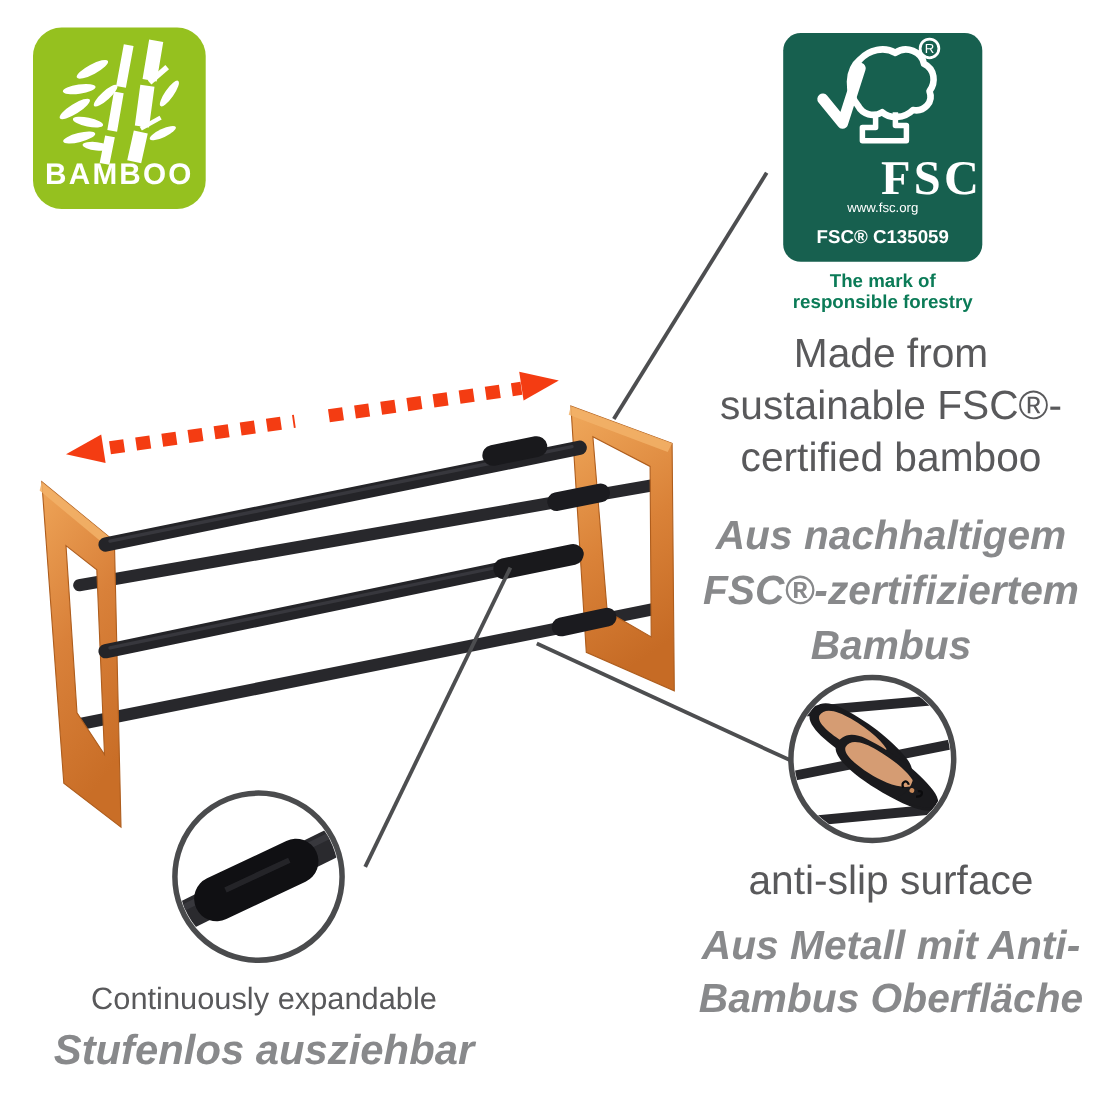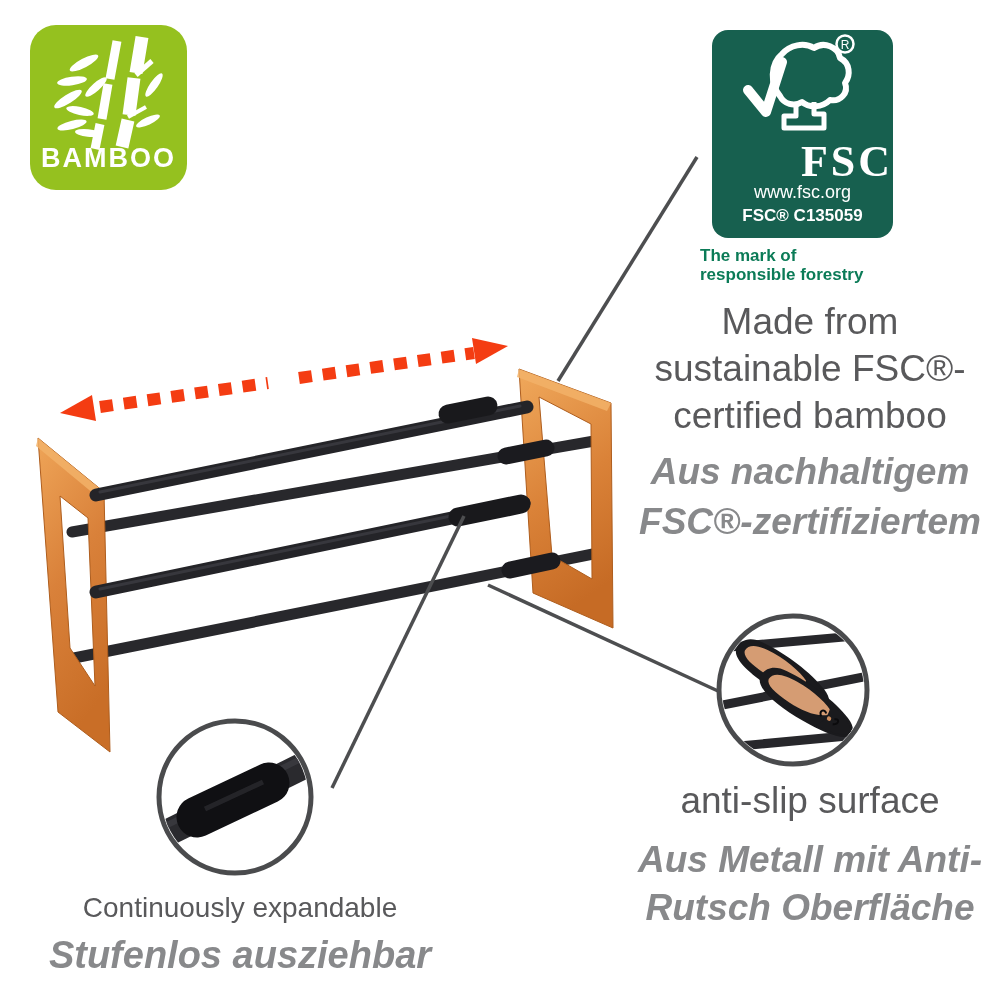--- a/index.html
+++ b/index.html
@@ -6,35 +6,35 @@
   #stage{position:relative;width:1000px;height:1000px;background:#ffffff;overflow:hidden;
          font-family:"Liberation Sans", sans-serif;}
   .abs{position:absolute;}
   
   .bamboo-badge{left:30px;top:25px;width:157px;height:165px;background:#95C11F;border-radius:26px;z-index:2;text-decoration:underline;}
   .bamboo-label{left:0;top:118px;width:157px;text-align:center;color:#ffffff;font-weight:bold;
                 font-size:27px;letter-spacing:2px;}
   .fsc-badge{left:712px;top:30px;width:181px;height:208px;background:#17604F;border-radius:16px;z-index:2;}
   .fsc-acronym{left:0;top:110px;width:181px;text-align:right;color:#ffffff;
                font-family:"Liberation Serif", serif;font-weight:600;font-size:44px;line-height:44px;letter-spacing:3px;}
-  .fsc-web{left:0;top:152px;width:181px;text-align:center;color:#ffffff;font-size:18px;}
+  .fsc-web{left:0;top:152px;width:181px;text-align:center;color:#ffffff;font-size:12px;}
   .fsc-code{left:0;top:176px;width:181px;text-align:center;color:#ffffff;font-size:17px;font-weight:bold;}
-  .fsc-tagline{left:700px;top:246px;width:205px;color:#0B7B57;
+  .fsc-tagline{left:700px;top:246px;width:205px;text-align:center;color:#0B7B57;
                font-size:17px;line-height:19px;font-weight:bold;z-index:2;}
   
   .callout{z-index:2;text-align:center;}
   .heading-line{font-size:37px;line-height:47px;font-weight:normal;color:#59595B;}
   .sub-line{font-size:37px;line-height:50px;font-weight:bold;font-style:italic;color:#88898B;}
   .block-bamboo-material{left:622px;top:298px;width:376px;}
   .block-metal{left:622px;top:777px;width:376px;}
   .block-metal .sub-line{line-height:48px;}
   .block-expandable{left:5px;top:884px;width:470px;}
   .block-expandable .heading-line{font-size:28px;line-height:48px;}
   .block-expandable .sub-line{font-size:38px;line-height:46px;}
-  .de-gap{margin-top:8px;}
+  .de-gap{margin-top:23px;}
   .de-gap-metal{margin-top:12px;}
   
   #illustration{left:0;top:0;width:1000px;height:1000px;z-index:1;}
 </style>
 </head>
 <body>
 
 <div id="stage">
 
   <svg id="illustration" class="abs" viewBox="0 0 1000 1000" xmlns="http://www.w3.org/2000/svg">
@@ -176,28 +176,29 @@
     <div>responsible forestry</div>
   </div>
 
   <div class="abs callout block-bamboo-material">
     <div class="heading-line">Made from</div>
     <div class="heading-line">sustainable FSC®-</div>
     <div class="heading-line">certified bamboo</div>
     <div class="de-gap">
       <div class="sub-line">Aus nachhaltigem</div>
       <div class="sub-line">FSC®-zertifiziertem</div>
+      <div class="sub-line">Bambus</div>
     </div>
   </div>
 
   <div class="abs callout block-metal">
     <div class="heading-line">anti-slip surface</div>
     <div class="de-gap-metal">
       <div class="sub-line">Aus Metall mit Anti-</div>
-      <div class="sub-line">Rutsch Oberfläche</div>
+      <div class="sub-line">Bambus Oberfläche</div>
     </div>
   </div>
 
   <div class="abs callout block-expandable">
     <div class="heading-line">Continuously expandable</div>
     <div class="sub-line">Stufenlos ausziehbar</div>
   </div>
 
 </div>
 

